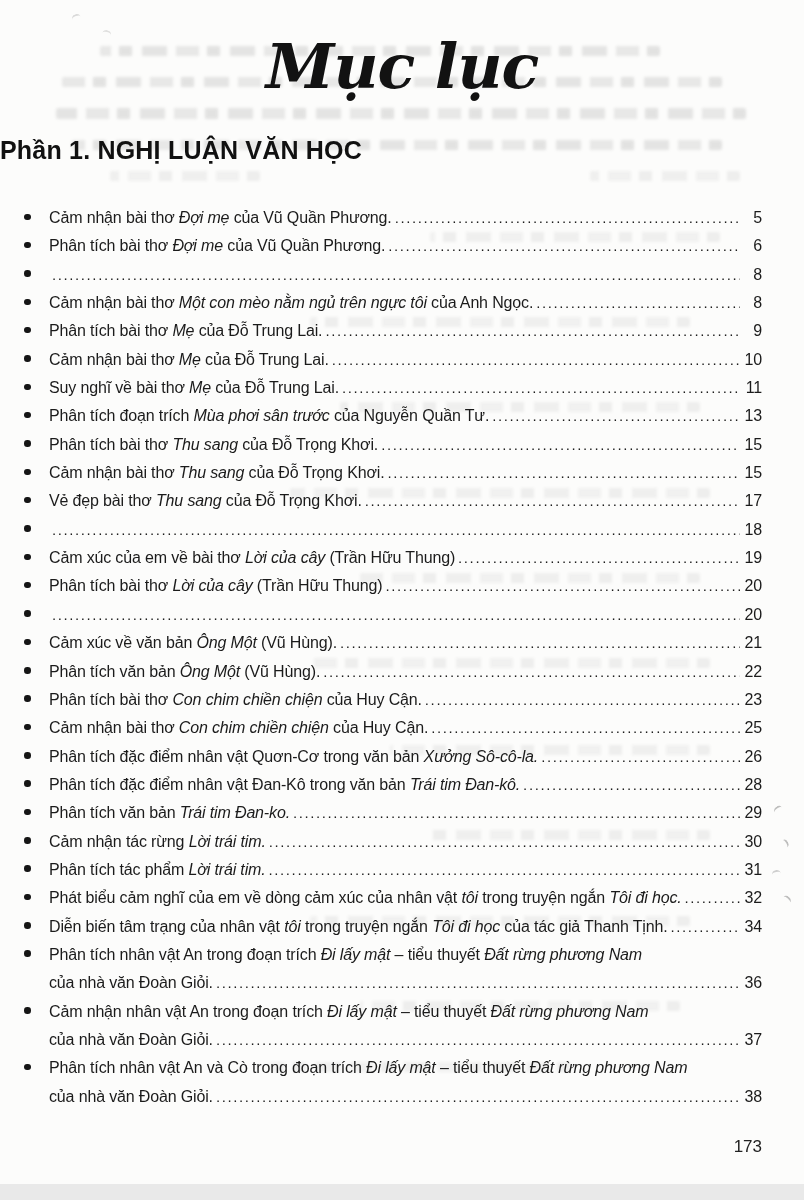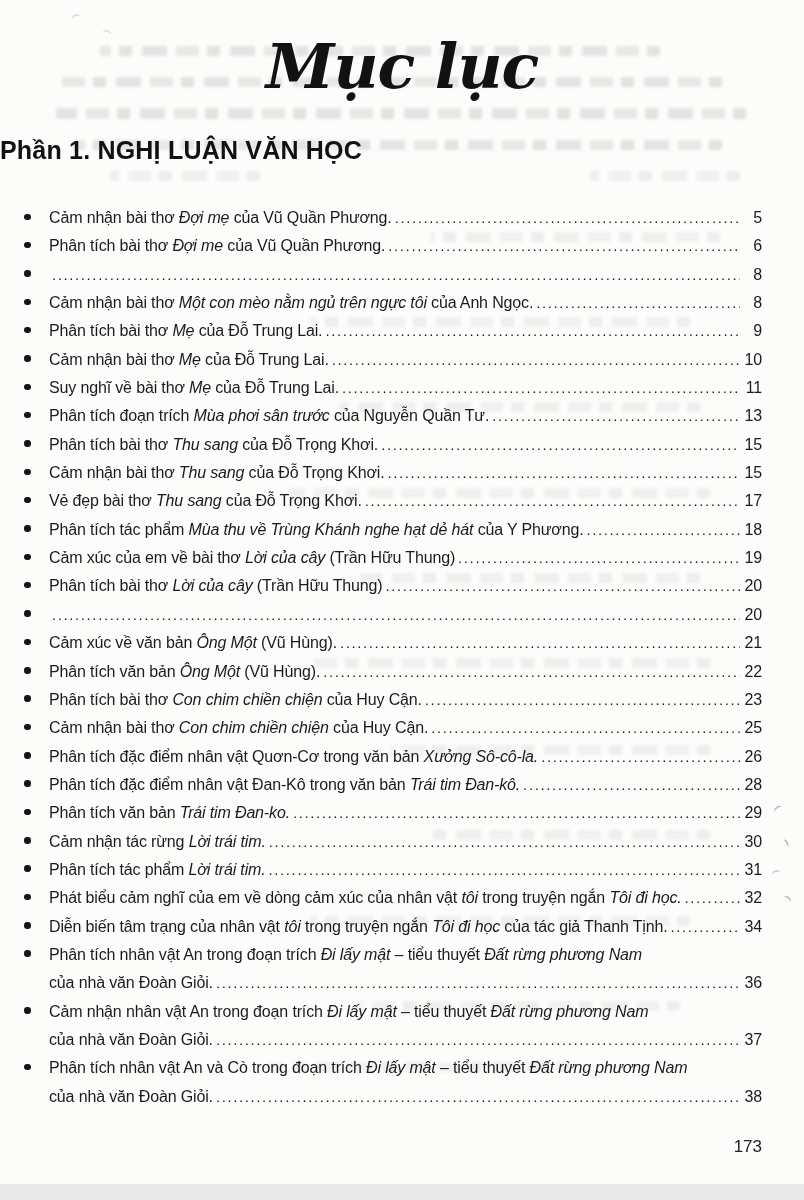--- a/index.html
+++ b/index.html
@@ -221,21 +221,20 @@
         <div class="toc-line">
           <span class="bullet-cell"><span class="bullet"></span></span>
           <span class="entry-text"><span>Vẻ đẹp bài thơ </span><span class="it">Thu sang </span><span>của Đỗ Trọng Khơi. </span></span>
           <span class="dots"></span>
           <span class="pagenum">17</span>
         </div>
       </div>
       <div class="toc-entry">
         <div class="toc-line">
           <span class="bullet-cell"><span class="bullet"></span></span>
-          <span class="entry-text"><span>Phân tích tác phẩm </span><span class="it">Mùa thu về Trùng Khánh nghe hạt dẻ hát </span><span>của Y Phương. </span></span>
           <span class="dots"></span>
           <span class="pagenum">18</span>
         </div>
       </div>
       <div class="toc-entry">
         <div class="toc-line">
           <span class="bullet-cell"><span class="bullet"></span></span>
           <span class="entry-text"><span>Cảm xúc của em về bài thơ </span><span class="it">Lời của cây </span><span>(Trần Hữu Thung)</span></span>
           <span class="dots"></span>
           <span class="pagenum">19</span>

